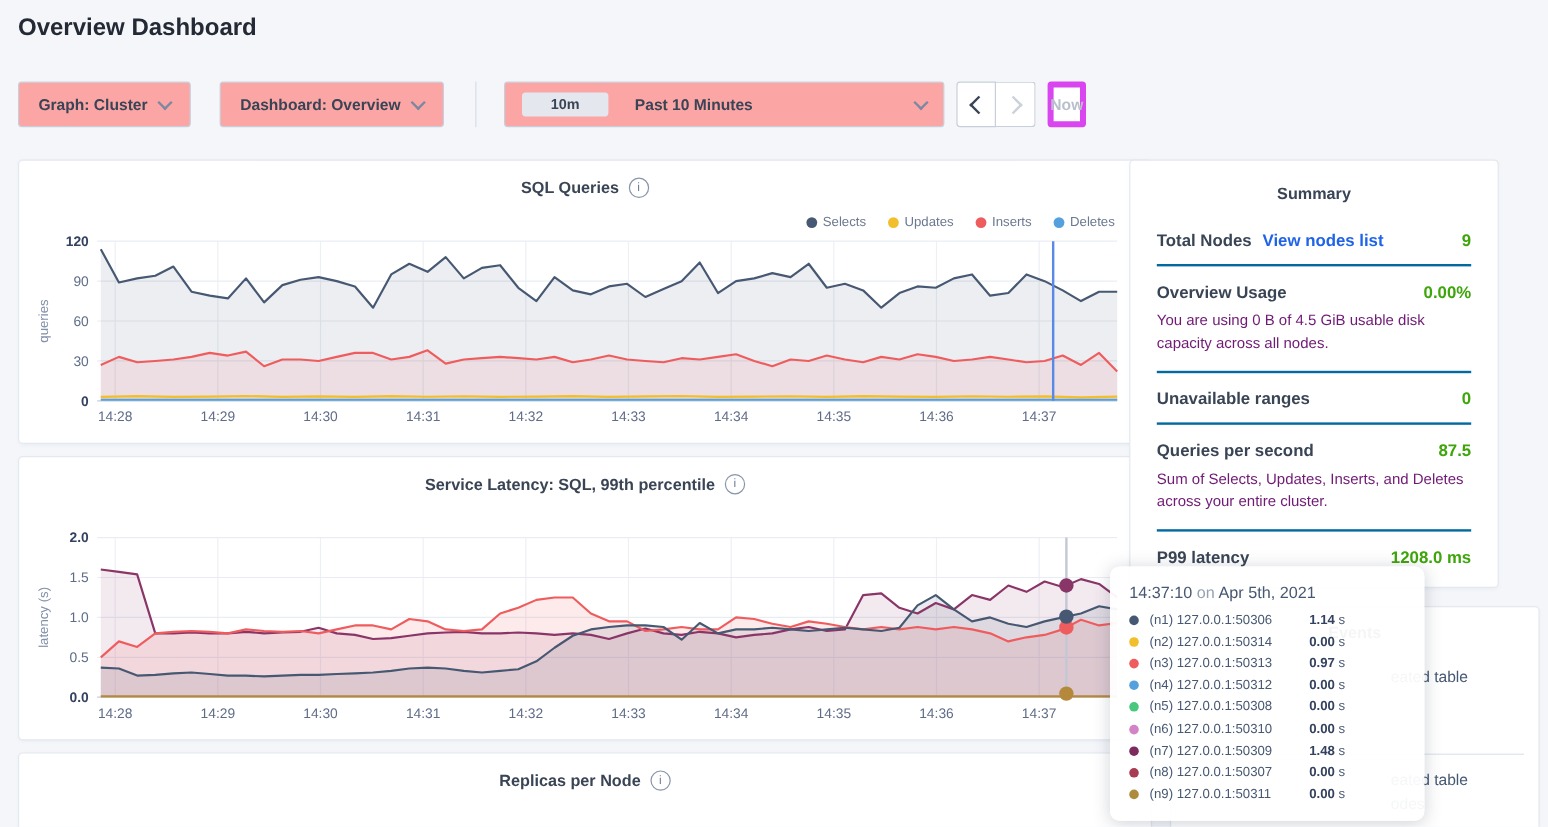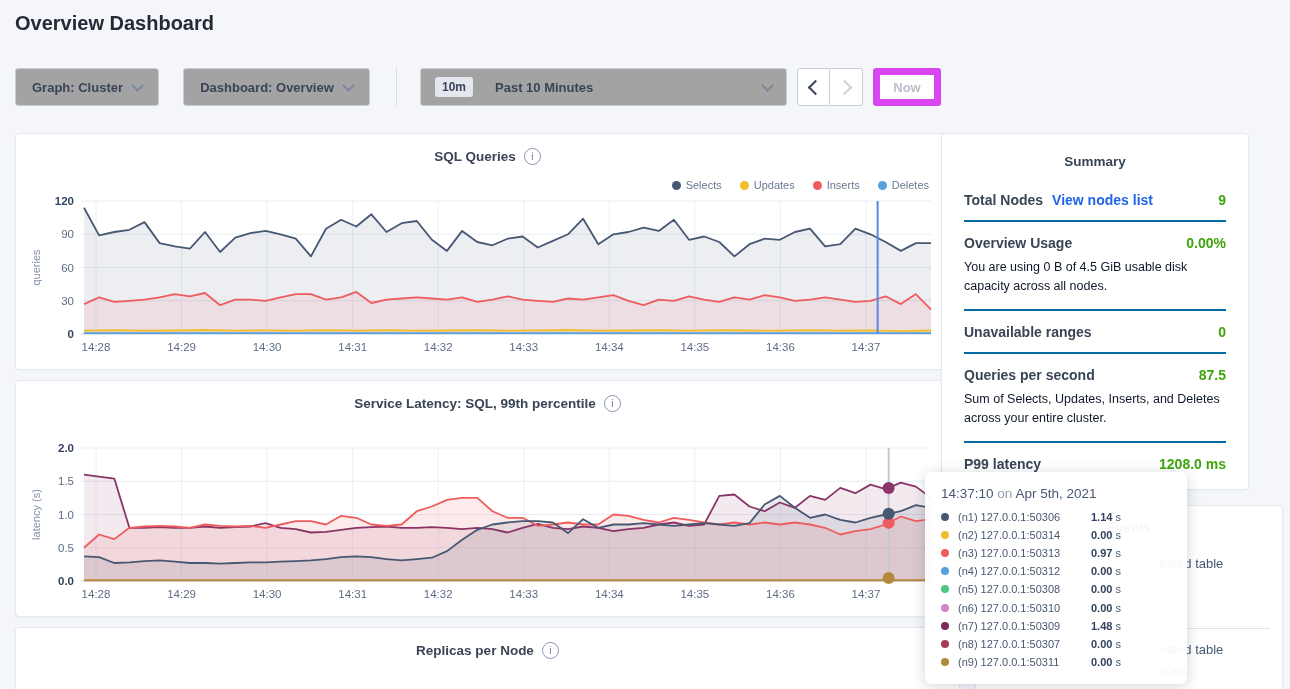--- a/index.html
+++ b/index.html
@@ -1,53 +1,53 @@
 <!DOCTYPE html>
 <html><head>
 <meta charset="utf-8">
 <style>
   html,body{margin:0;padding:0;}
   body{width:1290px;height:689px;overflow:hidden;background:#f4f6fa;
        font-family:"Liberation Sans",sans-serif;color:#394455;position:relative;}
   h1{position:absolute;left:15px;top:12px;margin:0;font-size:20px;font-weight:600;color:#242a35;}
   
-  .dd{position:absolute;top:68px;height:38px;background:#a3a3a3;border:1px solid #c9cfda;border-radius:3px;
+  .dd{position:absolute;top:68px;height:38px;background:#fca5a5;border:1px solid #c9cfda;border-radius:3px;
       display:flex;align-items:center;justify-content:center;gap:10px;font-size:13px;font-weight:700;color:#394455;cursor:pointer;box-sizing:border-box;}
   .chev{width:7px;height:7px;border-right:2px solid #7b88a0;border-bottom:2px solid #7b88a0;transform:rotate(45deg);margin-top:-3px;}
   .vdiv{position:absolute;left:396px;top:68px;width:1px;height:38px;background:#d9dde5;}
   .timesel{left:420px;width:367px;justify-content:flex-start;padding:0 14px;}
-  .badge{background:#e4e7ee;border-radius:3px;padding:3px 7px;font-size:12px;font-weight:700;color:#394455;margin-right:12px;}
+  .badge{background:#e4e7ee;border-radius:3px;padding:3px 24px;font-size:12px;font-weight:700;color:#394455;margin-right:12px;}
   .timesel .lbl{flex:1;text-align:left;}
   .btngroup{position:absolute;left:797px;top:68px;display:flex;}
   .nav-btn{width:33px;height:38px;background:#fff;border:1px solid #c9cfda;display:flex;align-items:center;justify-content:center;box-sizing:border-box;cursor:pointer;}
   .nav-btn.prev{border-radius:3px 0 0 3px;}
   .nav-btn.next{border-radius:0 3px 3px 0;border-left:none;}
   .arrow-l{width:9px;height:9px;border-right:2.5px solid #394455;border-bottom:2.5px solid #394455;transform:rotate(135deg);margin-left:4px;}
   .arrow-r{width:9px;height:9px;border-right:2.5px solid #ccd1da;border-bottom:2.5px solid #ccd1da;transform:rotate(-45deg);margin-right:4px;}
-  .now-btn{position:absolute;left:873px;top:68px;width:68px;height:38px;background:#fff;border:7px solid #d946ef;border-radius:3px;
+  .now-btn{position:absolute;left:873px;top:68px;width:32px;height:38px;background:#fff;border:5px solid #d946ef;border-radius:3px;
       font-size:13px;font-weight:700;color:#b9c0cb;display:flex;align-items:center;justify-content:center;box-sizing:border-box;}
   
   .card{position:absolute;background:#fff;border:1px solid #e4e8ef;border-radius:4px;box-shadow:0 1px 3px rgba(60,70,90,.04);box-sizing:border-box;}
   .chart-title-row{position:absolute;top:14px;left:0;right:0;display:flex;align-items:center;justify-content:center;gap:8px;}
   .chart-title{font-size:13.5px;font-weight:700;color:#394455;}
   .info-icon{width:15px;height:15px;border:1px solid #8794ab;border-radius:50%;color:#6d7b95;font-size:10px;line-height:15px;text-align:center;font-style:normal;cursor:pointer;}
   .legend{position:absolute;right:30px;top:45px;display:flex;gap:18px;align-items:flex-start;}
   .lg-item{display:flex;align-items:center;gap:5px;font-size:11px;color:#6b7890;cursor:pointer;}
   .lg-dot{width:9px;height:9px;border-radius:50%;display:inline-block;}
   svg{position:absolute;left:0;top:52px;font-family:inherit;}
   
   .sum-title{padding-top:20px;text-align:center;font-size:13.5px;font-weight:700;color:#394455;}
   .sum-rows{padding:10px 22px 0 22px;}
   .sum-row{padding:13px 0 12px 0;border-bottom:2px solid #0369a1;}
   .sum-row:last-child{border-bottom:none;}
   .sum-head{display:flex;align-items:baseline;font-size:14px;font-weight:700;}
   .sum-label{color:#394455;}
   .sum-link{color:#1f64e8;margin-left:9px;cursor:pointer;text-decoration:none;}
   .sum-value{margin-left:auto;color:#3ea50a;}
-  .sum-desc{margin:7px 0 0 0;font-size:12.5px;font-weight:400;color:#0f172a;line-height:1.55;}
+  .sum-desc{margin:7px 0 0 0;font-size:12.5px;font-weight:400;color:#701a75;line-height:1.55;}
   
   .ev-title{padding-top:14px;text-align:center;font-size:13.5px;font-weight:700;color:#394455;}
   .ev-frag{position:absolute;font-size:13px;color:#475872;white-space:nowrap;}
   .ev-div{position:absolute;left:22px;right:12px;height:1px;background:#dfe4ec;}
   .frag0{left:183px;top:50px;}
   .frag1{left:183px;top:136px;}
   .frag2{left:183px;top:156px;}
   .evd{top:122px;}
   
   .tooltip{position:absolute;left:925px;top:472px;width:262px;height:212px;background:rgba(255,255,255,.95);

